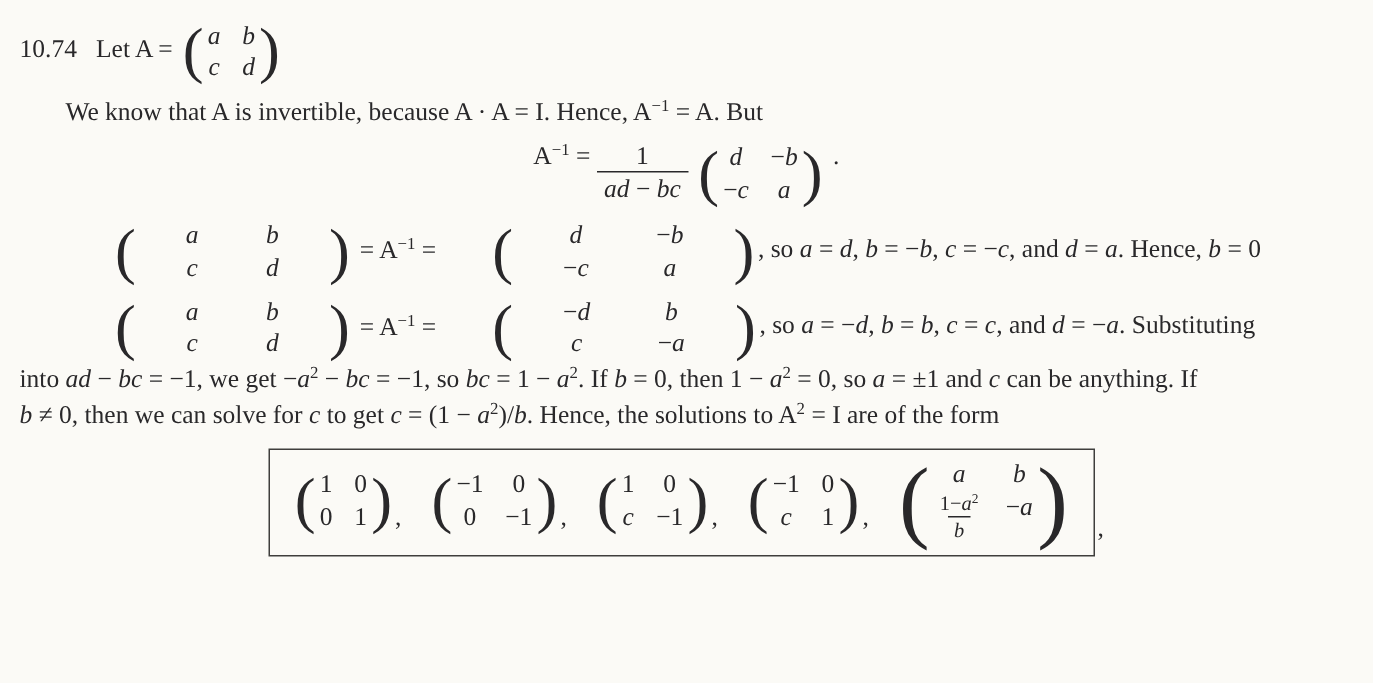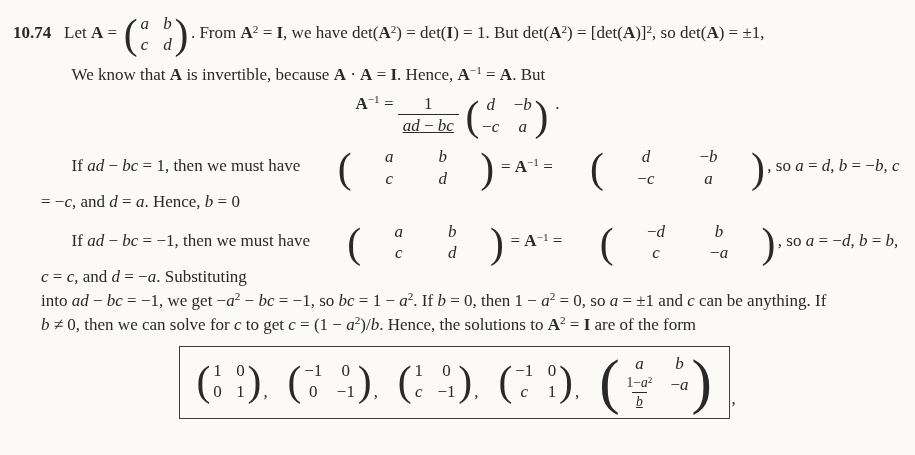--- a/index.html
+++ b/index.html
@@ -5,37 +5,37 @@
   html, body { margin: 0; padding: 0; }
   body {
     width: 915px; height: 455px; overflow: hidden;
     background: var(--bg, #fbfaf6);
     color: var(--fg, #29282a);
     font-family: "Liberation Serif", "DejaVu Serif", serif;
     font-size: 17px;
   }
   .page { padding: 7px 13px 0 13px; }
   .para { margin: 5px 0 6px; line-height: 1.4; text-align: left; }
-  .para.indent { text-indent: 1.8em; margin-left: 28px; }
-  b { font-weight: bold; }
+  .para.indent { text-indent: 1.8em; }
+  b { font-weight: normal; }
   i { font-style: italic; }
   sup.sup { font-size: 0.66em; line-height: 0; position: relative; top: -0.52em; vertical-align: baseline; }
 
   
   .mat { display: inline-flex; align-items: center; vertical-align: middle; margin: 0 0.12em; line-height: 1.15; }
   .mat .paren { font-size: 2.45em; line-height: 0.72; font-weight: 400; padding: 0 0.01em; }
   .mat.tall .paren { font-size: 3.6em; }
   .mat-body { display: inline-grid; column-gap: 0.85em; row-gap: 0.08em; padding: 0.1em 0.14em; }
   .mat-cell { text-align: center; line-height: 1.18; }
   .mat-cell .frac { font-size: 0.8em; }
 
   
   .frac { display: inline-flex; flex-direction: column; align-items: center; vertical-align: middle; line-height: 1.12; }
   .frac-n { padding: 0 0.28em 0.08em; }
-  .frac-d { border-top: 1.3px solid currentColor; padding: 0.08em 0.28em 0; text-decoration: underline; }
+  .frac-d { border-top: 1.3px solid currentColor; padding: 0.08em 0.28em 0; }
 
   
   .display { display: flex; justify-content: center; margin: 7px 0; }
   .display-inner { display: inline-flex; align-items: flex-start; gap: 0.26em; }
 
   
   .boxed-wrap { display: flex; justify-content: center; align-items: flex-end; margin: 10px 0 6px; }
   .box { display: inline-flex; align-items: center; border: 1.5px solid var(--box, #3f3e3c); padding: 5px 16px 7px; background: transparent; }
   .box .mat { margin: 0; }
   .box-comma { align-self: flex-end; margin: 0 1.15em 0.5em 0.1em; }
@@ -48,21 +48,21 @@
   <div>
       <p class="para"><span class="run"><b>10.74</b>&nbsp;&nbsp; Let <b>A</b> = </span><span class="mat">
           <span class="paren">(</span>
           <span class="mat-body" style="grid-template-columns: repeat(2, auto);">
             <span class="mat-cell"><i>a</i></span>
             <span class="mat-cell"><i>b</i></span>
             <span class="mat-cell"><i>c</i></span>
             <span class="mat-cell"><i>d</i></span>
           </span>
           <span class="paren">)</span>
-        </span><span class="run">. From <b>A</b><sup class="sup">2</sup> = <b>I</b>, we have det(<b>A</b><sup class="sup">2</sup>) = det(<b>I</b>) = 1. But det(<b>A</b><sup class="sup">2</sup>) = [det(<b>A</b>)]<sup class="sup">2</sup>, so det(<b>A</b>) = ±1,</span><br></p>
+        </span><br></p>
       <p class="para indent"><span class="run">We know that <b>A</b> is invertible, because <b>A</b> · <b>A</b> = <b>I</b>. Hence, <b>A</b><sup class="sup">−1</sup> = <b>A</b>. But</span></p>
       <div class="display">
         <span class="display-inner">
           <span class="run"><b>A</b><sup class="sup">−1</sup> = </span>
           <span class="frac">
             <span class="frac-n">1</span>
             <span class="frac-d"><i>ad</i> − <i>bc</i></span>
           </span>
           <span class="mat">
             <span class="paren">(</span>
@@ -70,40 +70,40 @@
               <span class="mat-cell"><i>d</i></span>
               <span class="mat-cell">−<i>b</i></span>
               <span class="mat-cell">−<i>c</i></span>
               <span class="mat-cell"><i>a</i></span>
             </span>
             <span class="paren">)</span>
           </span>
           <span class="run">.</span>
         </span>
       </div>
-      <p class="para indent"><span class="run">If <i>ad</i> − <i>bc</i> = 1, then we must have </span><span class="mat">
+      <p class="para indent"><span class="mat">
           <span class="paren">(</span>
           <span class="mat-body" style="grid-template-columns: repeat(2, auto);">
             <span class="mat-cell"><i>a</i></span>
             <span class="mat-cell"><i>b</i></span>
             <span class="mat-cell"><i>c</i></span>
             <span class="mat-cell"><i>d</i></span>
           </span>
           <span class="paren">)</span>
         </span><span class="run"> = <b>A</b><sup class="sup">−1</sup> = </span><span class="mat">
           <span class="paren">(</span>
           <span class="mat-body" style="grid-template-columns: repeat(2, auto);">
             <span class="mat-cell"><i>d</i></span>
             <span class="mat-cell">−<i>b</i></span>
             <span class="mat-cell">−<i>c</i></span>
             <span class="mat-cell"><i>a</i></span>
           </span>
           <span class="paren">)</span>
         </span><span class="run">, so <i>a</i> = <i>d</i>, <i>b</i> = −<i>b</i>, <i>c</i> = −<i>c</i>, and <i>d</i> = <i>a</i>. Hence, <i>b</i> = 0</span><br></p>
-      <p class="para indent"><span class="run">If <i>ad</i> − <i>bc</i> = −1, then we must have </span><span class="mat">
+      <p class="para indent"><span class="mat">
           <span class="paren">(</span>
           <span class="mat-body" style="grid-template-columns: repeat(2, auto);">
             <span class="mat-cell"><i>a</i></span>
             <span class="mat-cell"><i>b</i></span>
             <span class="mat-cell"><i>c</i></span>
             <span class="mat-cell"><i>d</i></span>
           </span>
           <span class="paren">)</span>
         </span><span class="run"> = <b>A</b><sup class="sup">−1</sup> = </span><span class="mat">
           <span class="paren">(</span>

